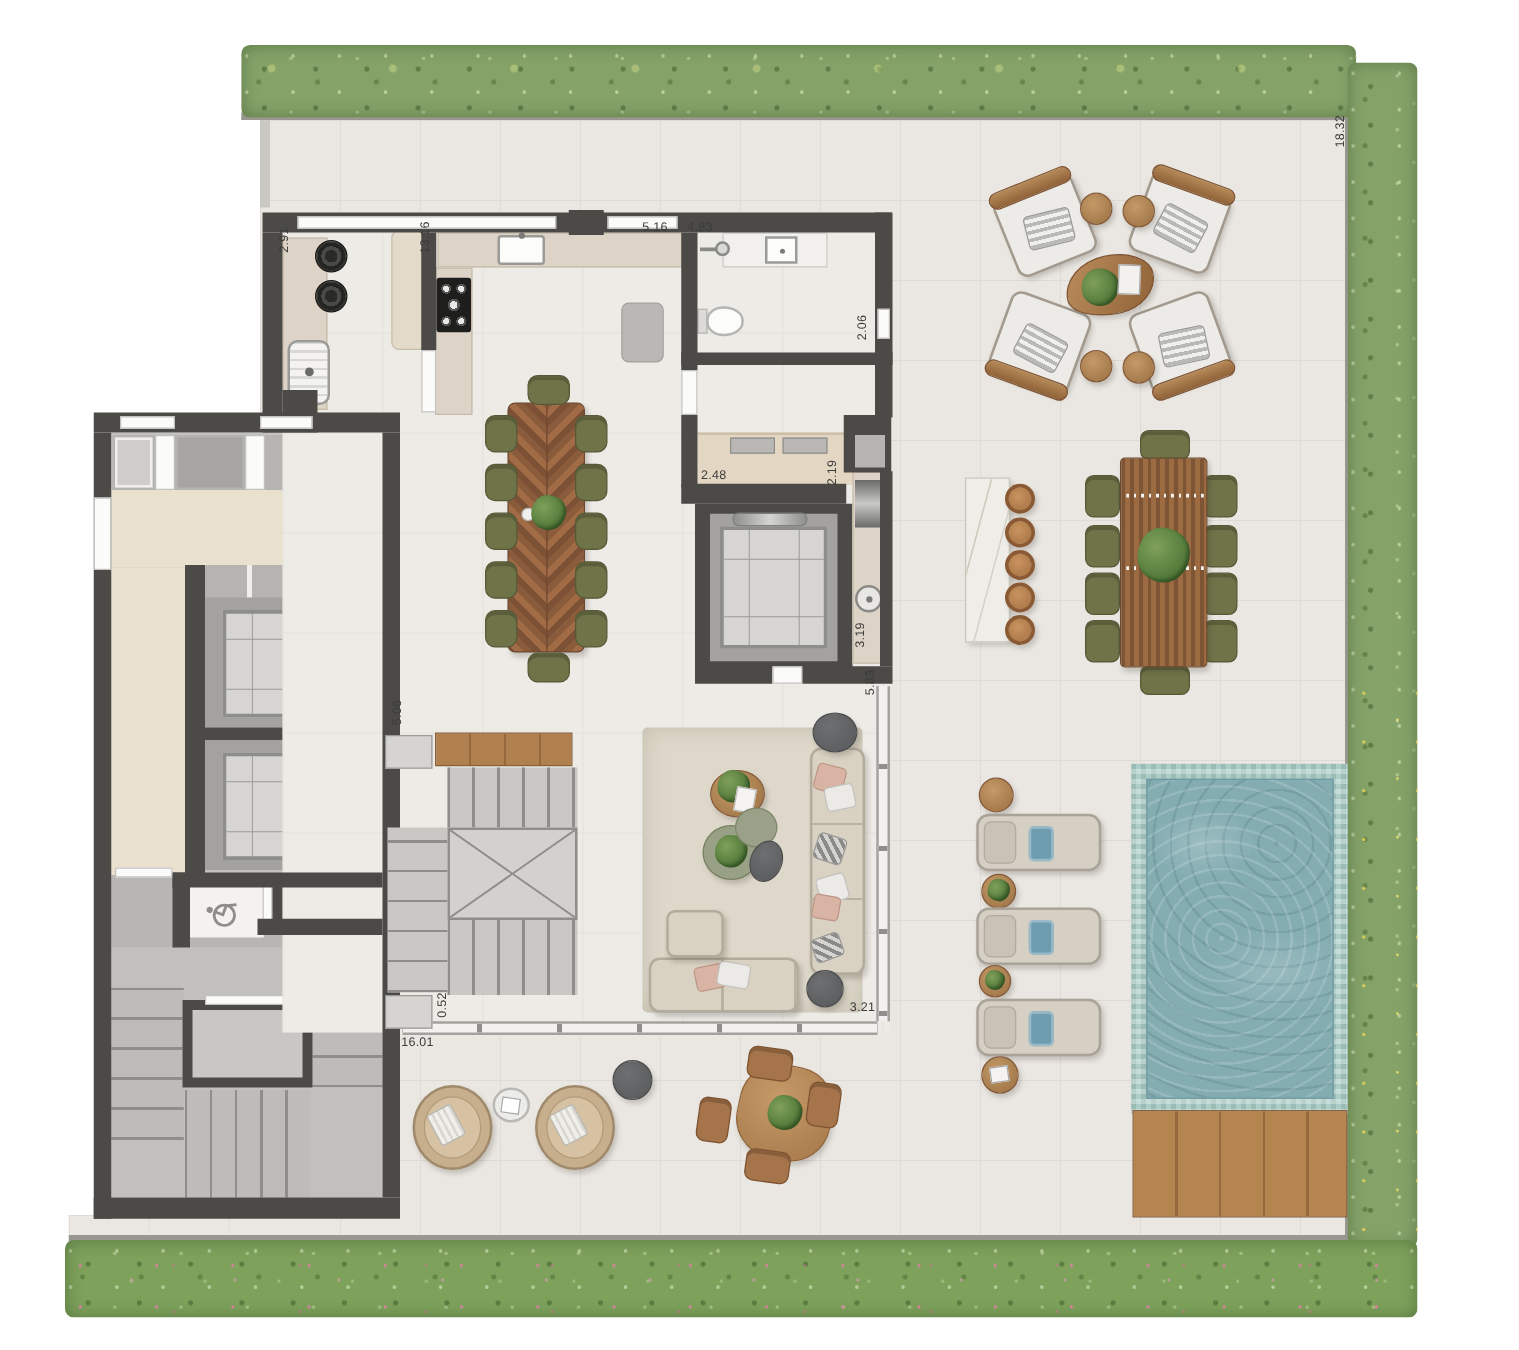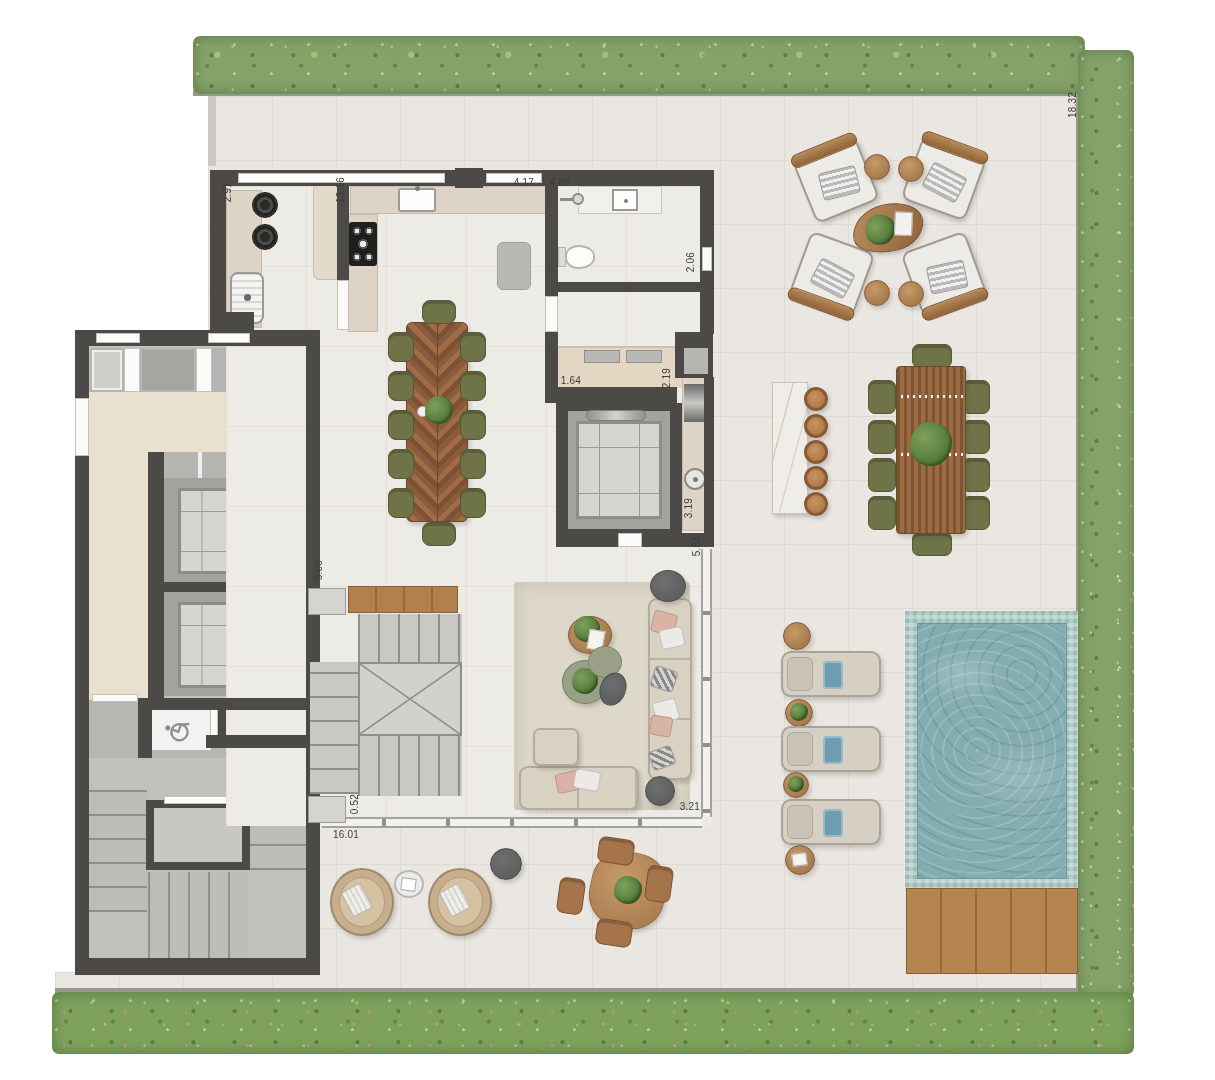--- a/index.html
+++ b/index.html
@@ -392,26 +392,26 @@
        background-size:97px 47px,37px 29px,41px 31px,53px 43px,47px 37px"></div>
   <div class="a hedge" style="left:1078px;top:50px;width:56px;height:948px">
     <div class="fl-yellow"></div>
   </div>
   <div class="a hedge garden" style="left:52px;top:992px;width:1082px;height:62px">
     <div class="fl-pink"></div>
   </div>
 
   <div class="dim dimv" style="left:211px;top:186px;width:34px">2.91</div>
   <div class="dim dimv" style="left:321px;top:184px;width:40px">13.16</div>
-  <div class="dim" style="left:508px;top:177px;width:32px">4.17</div>
+  <div class="dim" style="left:508px;top:177px;width:32px">5.16</div>
   <div class="dim" style="left:544px;top:177px;width:32px">4.83</div>
   <div class="dim dimv" style="left:674px;top:256px;width:34px">2.06</div>
-  <div class="dim" style="left:554px;top:375px;width:34px">1.64</div>
+  <div class="dim" style="left:554px;top:375px;width:34px">2.48</div>
   <div class="dim dimv" style="left:650px;top:372px;width:34px">2.19</div>
   <div class="dim dimv" style="left:672px;top:502px;width:34px">3.19</div>
   <div class="dim dimv" style="left:680px;top:540px;width:34px">5.83</div>
   <div class="dim dimv" style="left:302px;top:564px;width:34px">5.06</div>
   <div class="dim dimv" style="left:338px;top:798px;width:34px">0.52</div>
   <div class="dim" style="left:672px;top:801px;width:36px">3.21</div>
-  <div class="dim" style="left:324px;top:829px;width:44px">16.01</div>
+  <div class="dim" style="left:312px;top:829px;width:44px">16.01</div>
   <div class="dim dimv" style="left:1053px;top:99px;width:40px">18.32</div>
 
 </div>
 
 </body></html>

